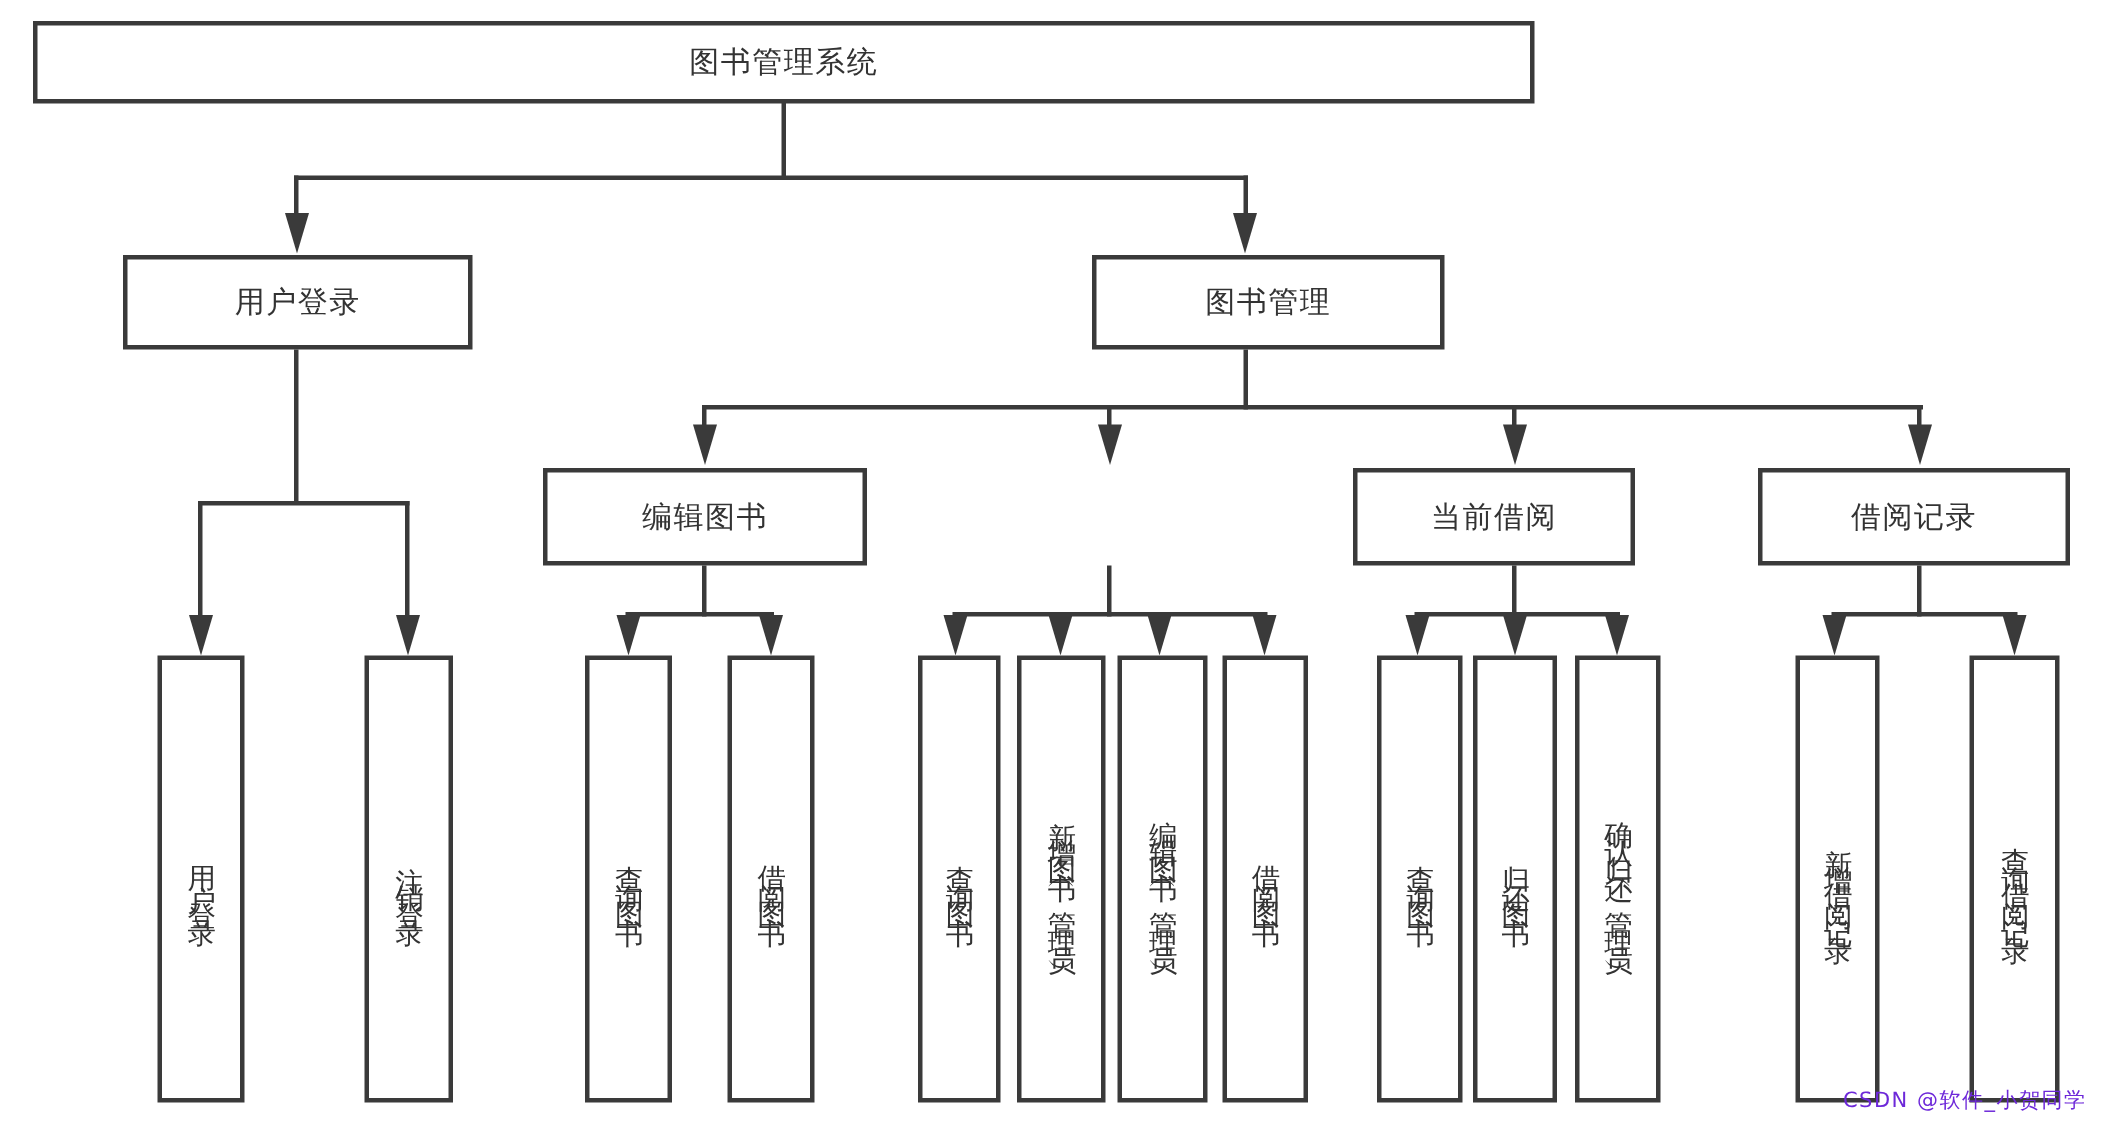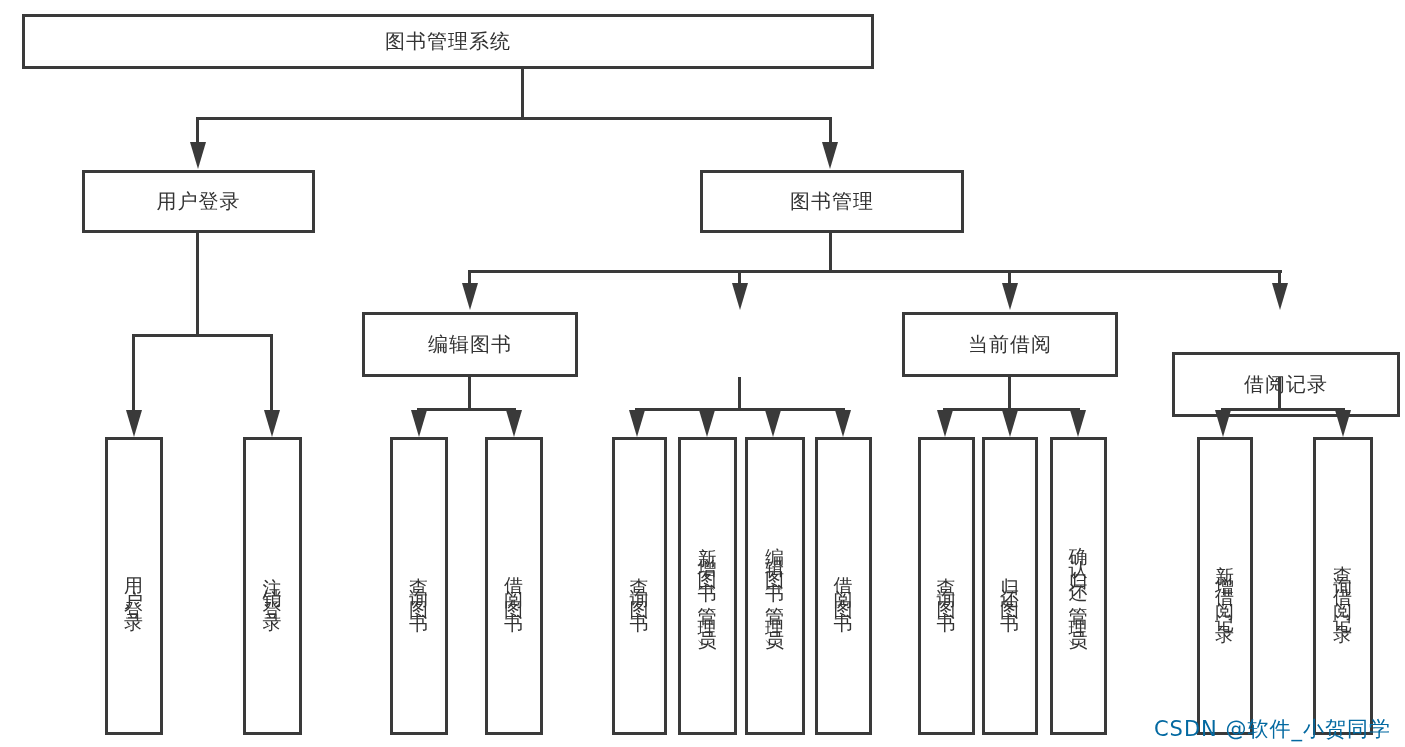--- a/index.html
+++ b/index.html
@@ -36,64 +36,64 @@
     position: absolute;
     width: 0; height: 0;
     border-left: 8px solid transparent;
     border-right: 8px solid transparent;
     border-top: 27px solid #3a3a3a;
   }
   .watermark {
     position: absolute;
     right: 14px;
     bottom: 4px;
-    font-size: 21px;
-    color: #0369a1;
+    font-size: 14px;
+    color: #6d28d9;
     letter-spacing: 1px;
     white-space: nowrap;
   }
 </style>
 </head>
 <body>
 
 <div class="canvas">
 
-  <div class="box h" style="left:22px; top:14px; width:852px; height:55px;">图书管理系统</div>
+  <div class="box h" style="left:22px; top:14px; width:1001px; height:55px;">图书管理系统</div>
 
   <div class="vline" style="left:521px; top:68px; height:50px;"></div>
   <div class="hline" style="left:196px; top:117px; width:636px;"></div>
   <div class="vline" style="left:196px; top:117px; height:28px;"></div>
   <div class="arrow" style="left:190px; top:142px;"></div>
   <div class="vline" style="left:829px; top:117px; height:28px;"></div>
   <div class="arrow" style="left:822px; top:142px;"></div>
 
   <div class="box h" style="left:82px; top:170px; width:233px; height:63px;">用户登录</div>
-  <div class="box h" style="left:700px; top:170px; width:264px; height:63px;">图书管理</div>
+  <div class="box h" style="left:728px; top:170px; width:235px; height:63px;">图书管理</div>
 
   <div class="vline" style="left:196px; top:233px; height:101px;"></div>
   <div class="hline" style="left:132px; top:334px; width:141px;"></div>
   <div class="vline" style="left:132px; top:334px; height:78px;"></div>
   <div class="arrow" style="left:126px; top:410px;"></div>
   <div class="vline" style="left:270px; top:334px; height:78px;"></div>
   <div class="arrow" style="left:264px; top:410px;"></div>
 
   <div class="vline" style="left:829px; top:233px; height:40px;"></div>
   <div class="hline" style="left:468px; top:270px; width:814px;"></div>
   <div class="vline" style="left:468px; top:270px; height:16px;"></div>
   <div class="arrow" style="left:462px; top:283px;"></div>
   <div class="vline" style="left:738px; top:270px; height:16px;"></div>
   <div class="arrow" style="left:732px; top:283px;"></div>
   <div class="vline" style="left:1008px; top:270px; height:16px;"></div>
   <div class="arrow" style="left:1002px; top:283px;"></div>
   <div class="vline" style="left:1278px; top:270px; height:16px;"></div>
   <div class="arrow" style="left:1272px; top:283px;"></div>
 
   <div class="box h" style="left:362px; top:312px; width:216px; height:65px;">编辑图书</div>
-  <div class="box h" style="left:902px; top:312px; width:216px; height:65px;">当前借阅</div>
-  <div class="box h" style="left:1172px; top:312px; width:228px; height:65px;margin-top:40px;">借阅记录</div>
+  <div class="box h" style="left:902px; top:312px; width:188px; height:65px;">当前借阅</div>
+  <div class="box h" style="left:1172px; top:312px; width:208px; height:65px;">借阅记录</div>
 
   <div class="vline" style="left:468px; top:377px; height:34px;"></div>
   <div class="hline" style="left:417px; top:408px; width:99px;"></div>
   <div class="arrow" style="left:411px; top:410px;"></div>
   <div class="arrow" style="left:506px; top:410px;"></div>
 
   <div class="vline" style="left:738px; top:377px; height:34px;"></div>
   <div class="hline" style="left:635px; top:408px; width:210px;"></div>
   <div class="arrow" style="left:629px; top:410px;"></div>
   <div class="arrow" style="left:699px; top:410px;"></div>

